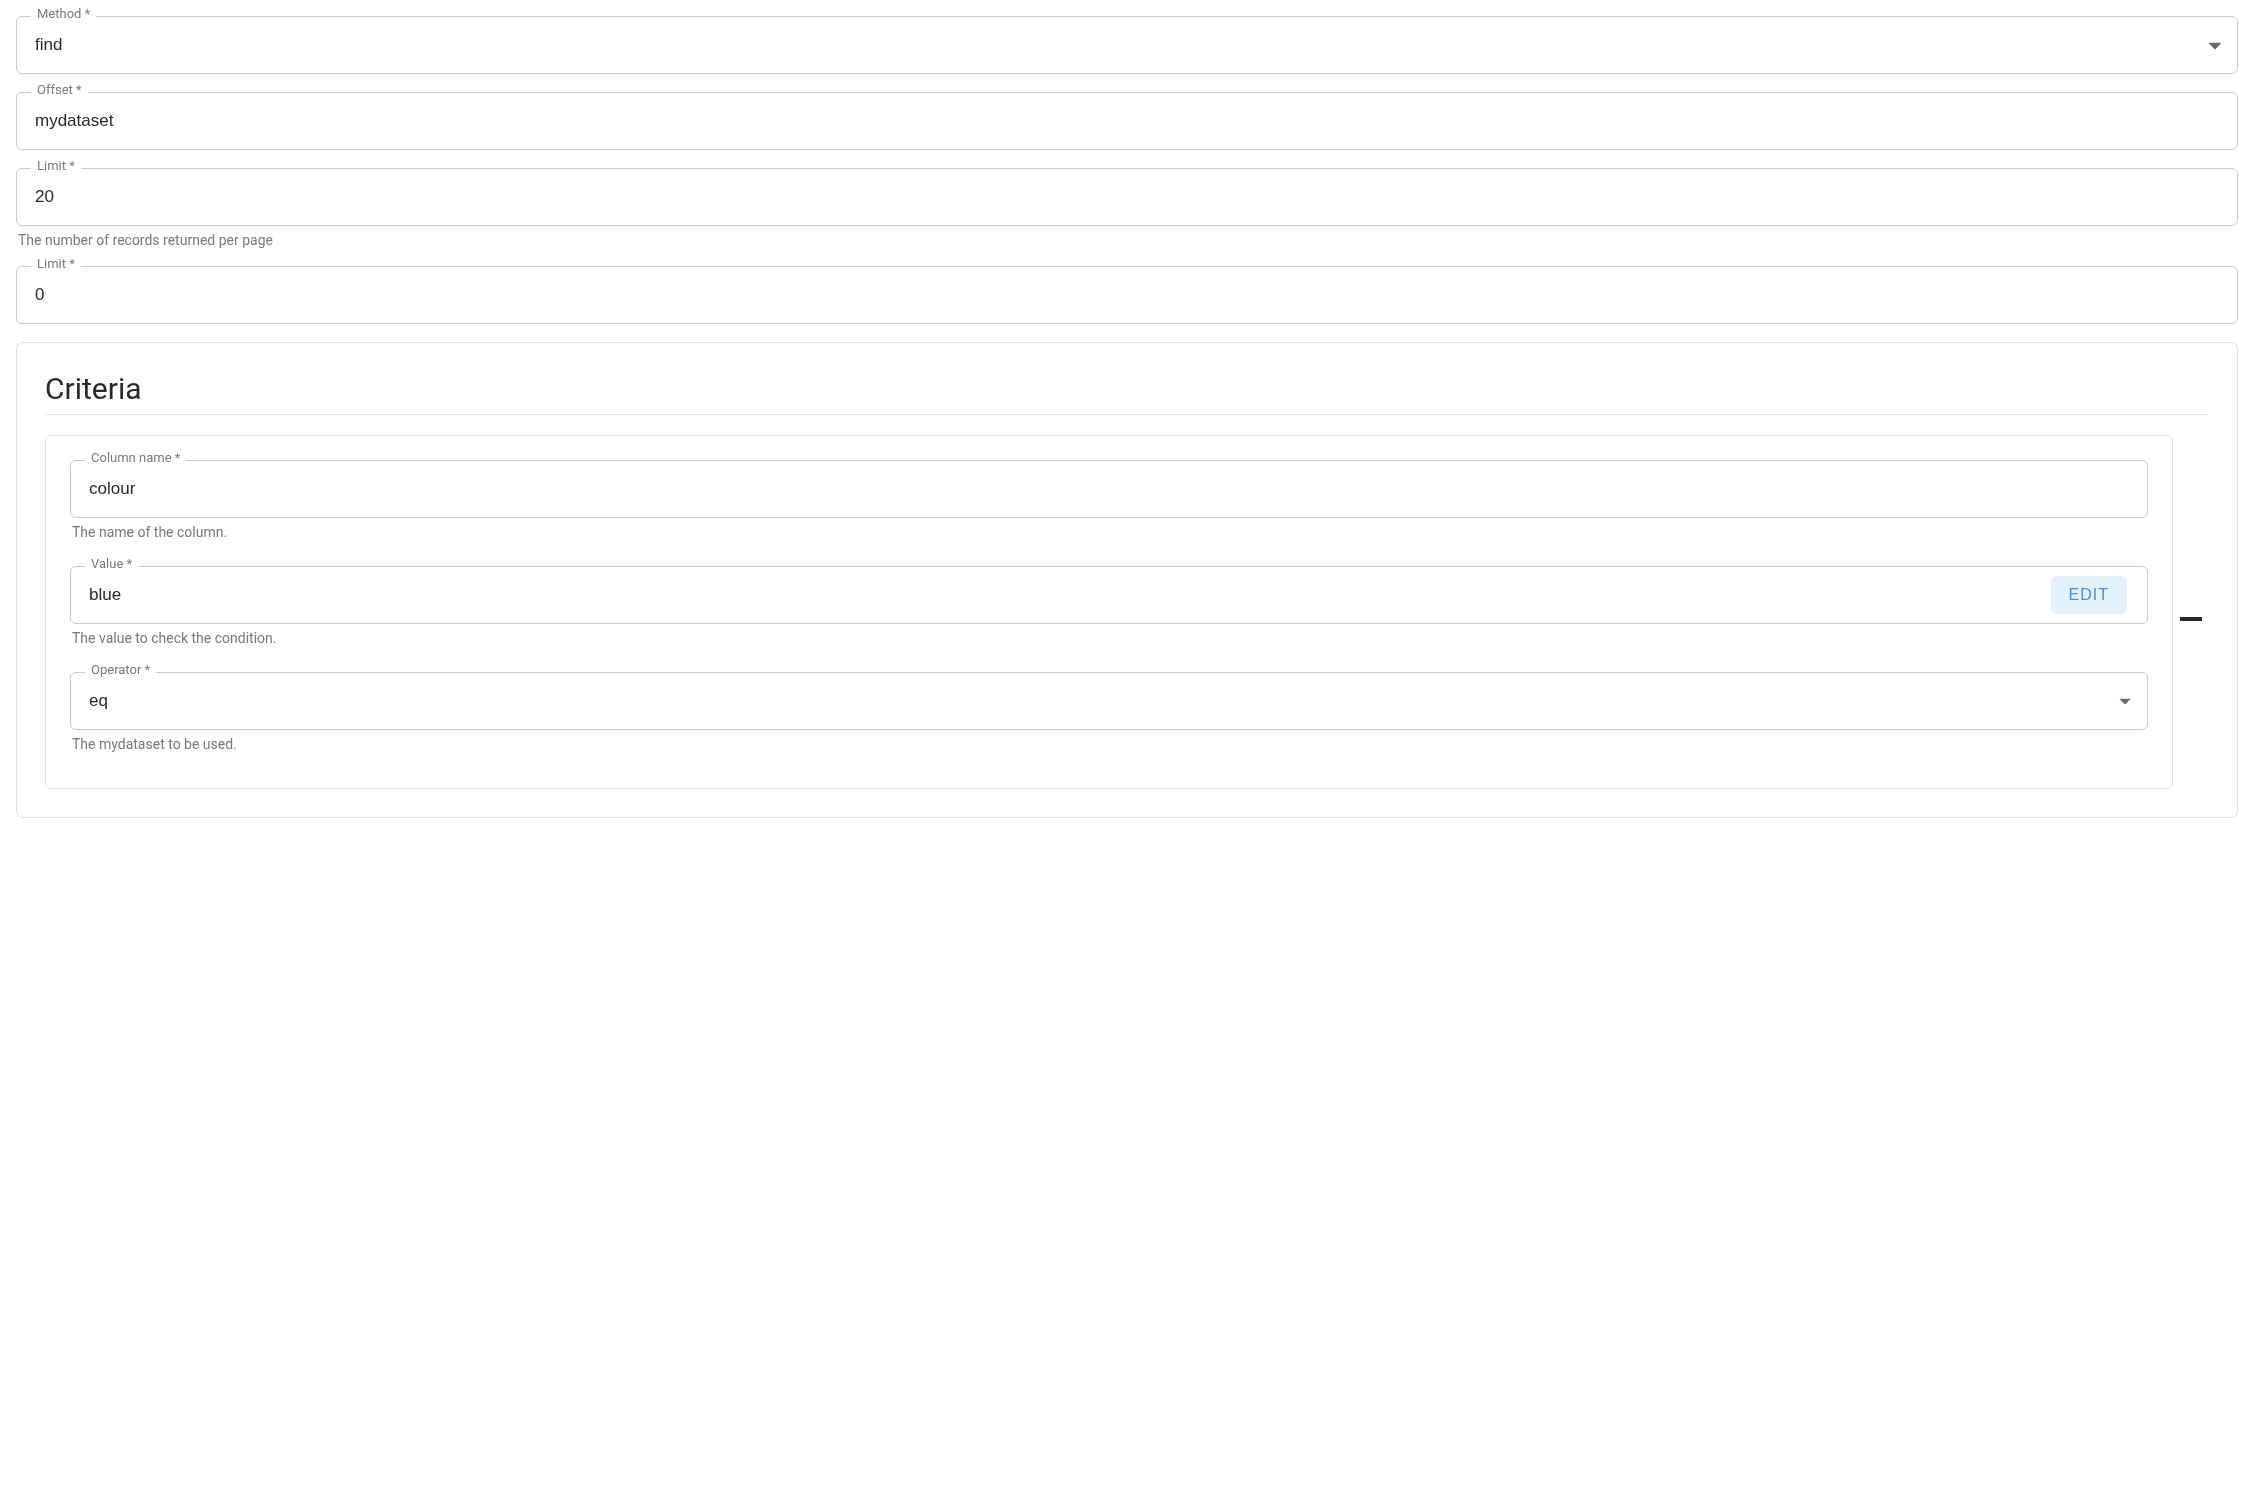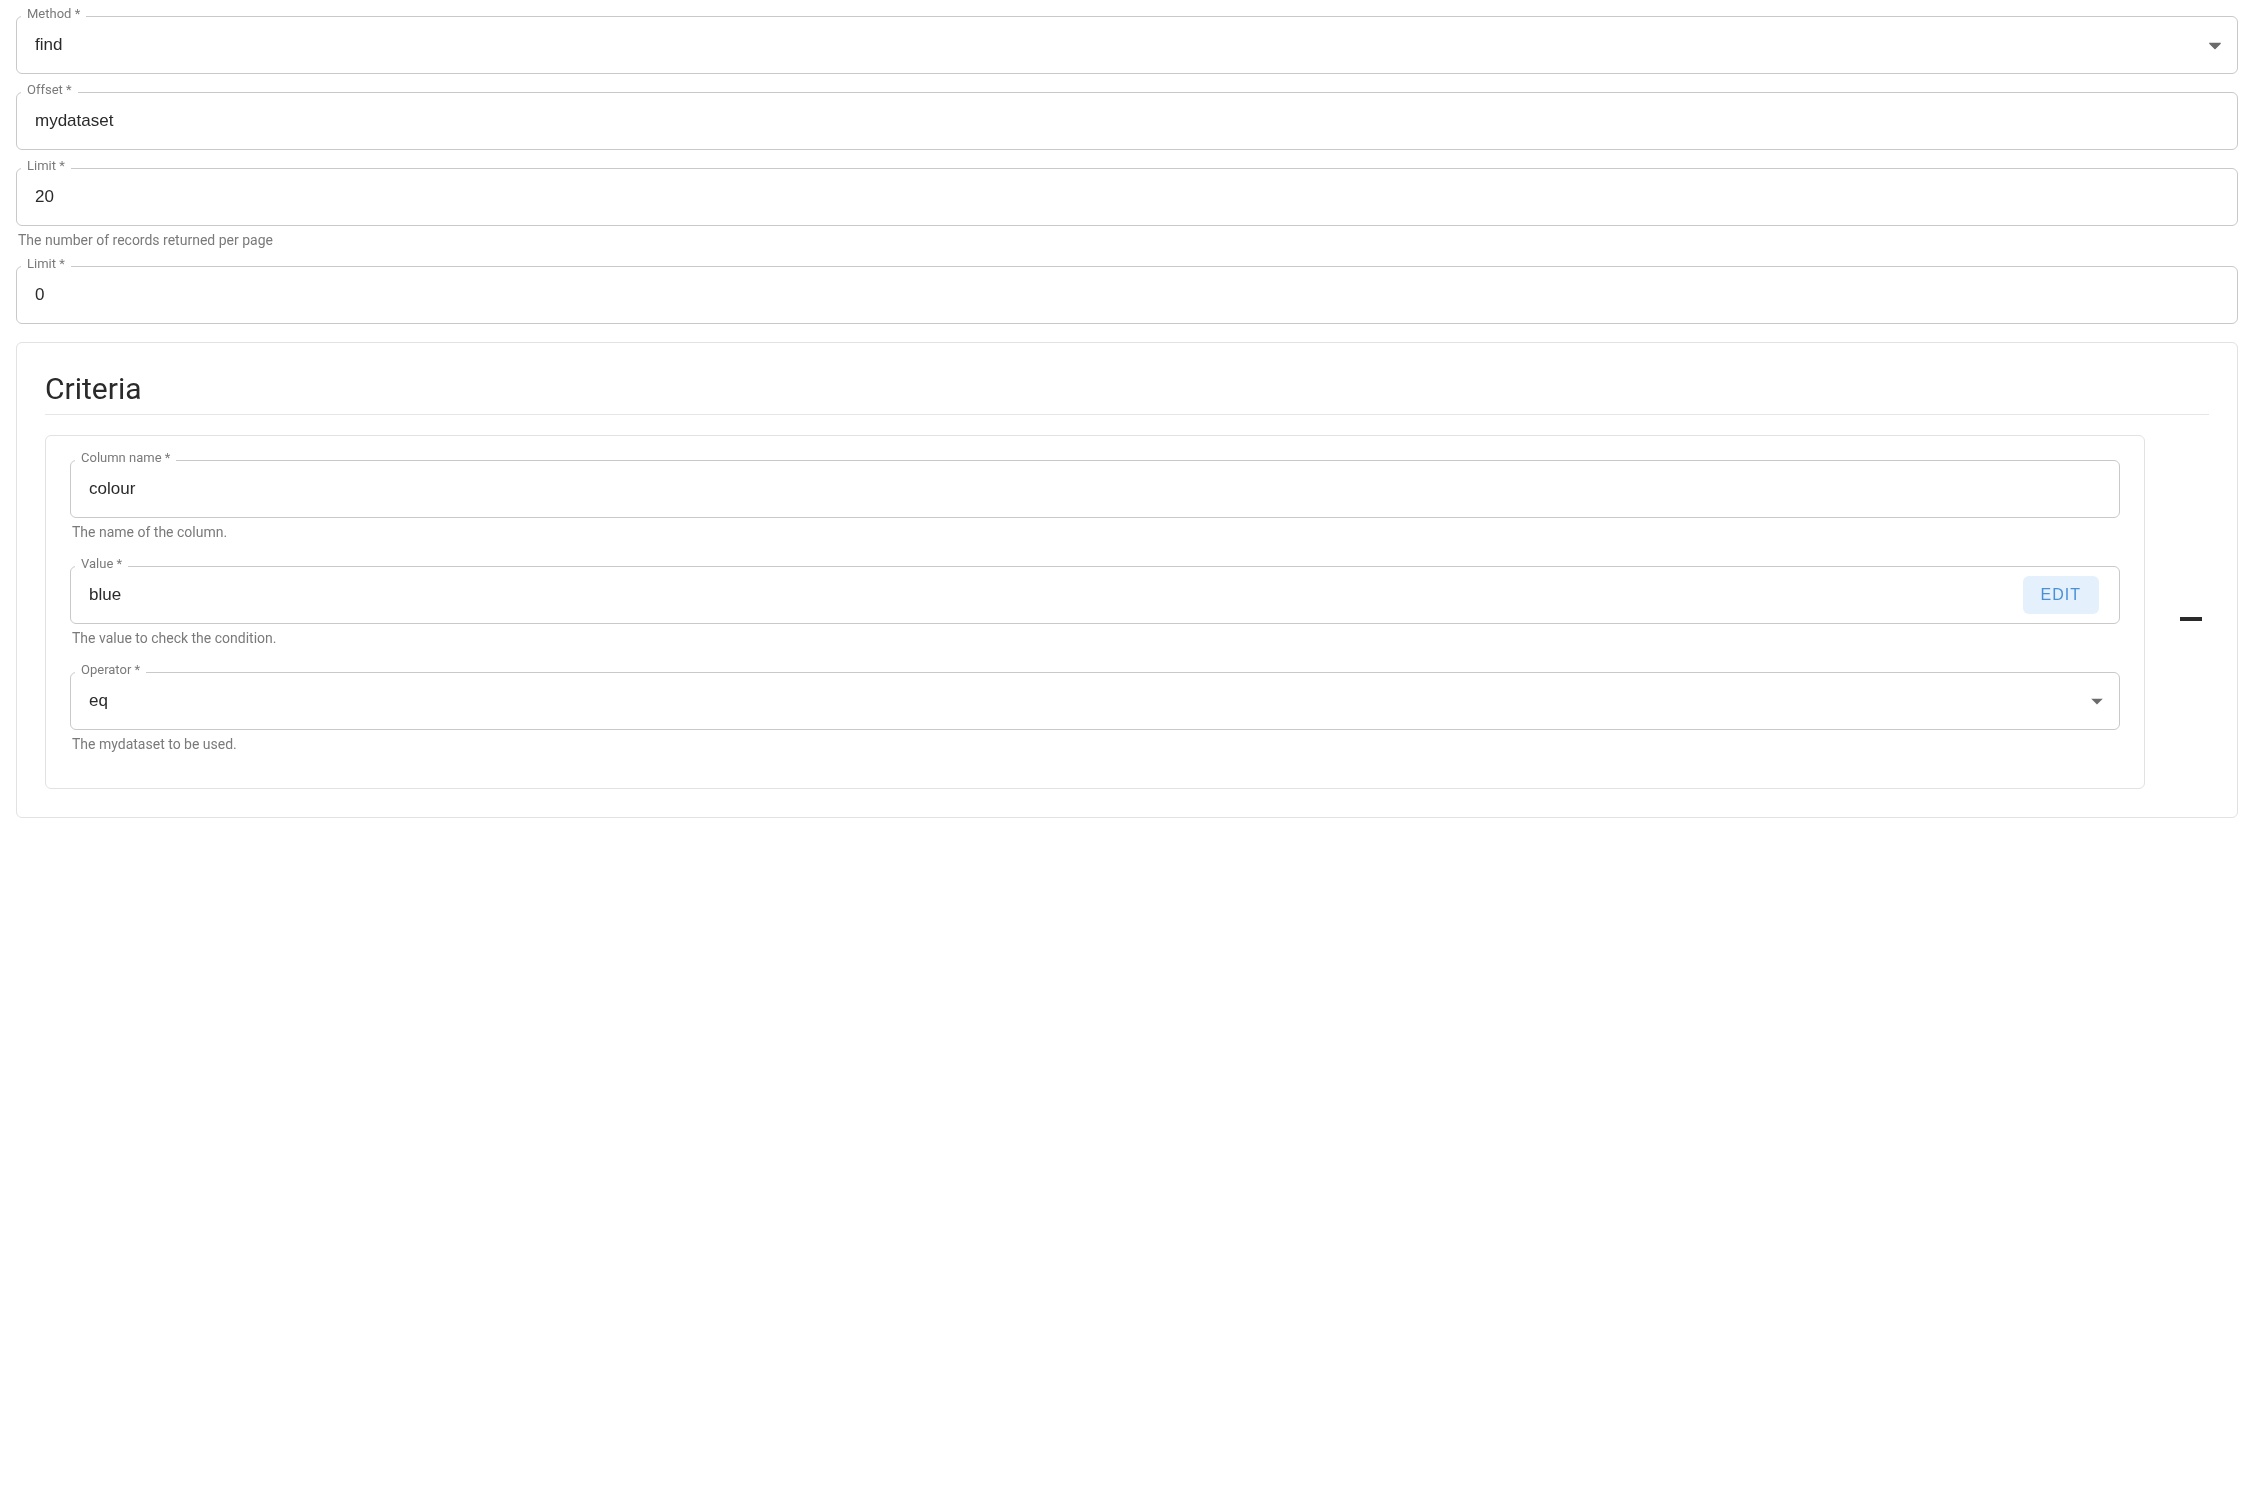--- a/index.html
+++ b/index.html
@@ -19,21 +19,21 @@
     }
     .fieldset {
       border: 1px solid #c9c9c9;
       border-radius: 6px;
       padding: 0;
       position: relative;
     }
     .legend {
       position: absolute;
       top: -10px;
-      left: 4px;
+      left: 14px;
       background: #fff;
       padding: 0 6px;
       font-size: 13px;
       color: #7a7a7a;
       line-height: 1;
     }
     .field-input {
       width: 100%;
       border: none;
       outline: none;
@@ -77,21 +77,20 @@
       font-size: 30px;
       font-weight: 400;
       color: #2a2a2a;
       border-bottom: 1px solid #e6e6e6;
       padding-bottom: 8px;
       margin-bottom: 20px;
     }
     .criteria-row {
       display: flex;
       align-items: center;
-      gap: 28px;
     }
     .criteria-card {
       flex: 1;
       border: 1px solid #e2e2e2;
       border-radius: 6px;
       padding: 24px 24px 10px 24px;
     }
     .criteria-card .form-group {
       margin-bottom: 26px;
     }

